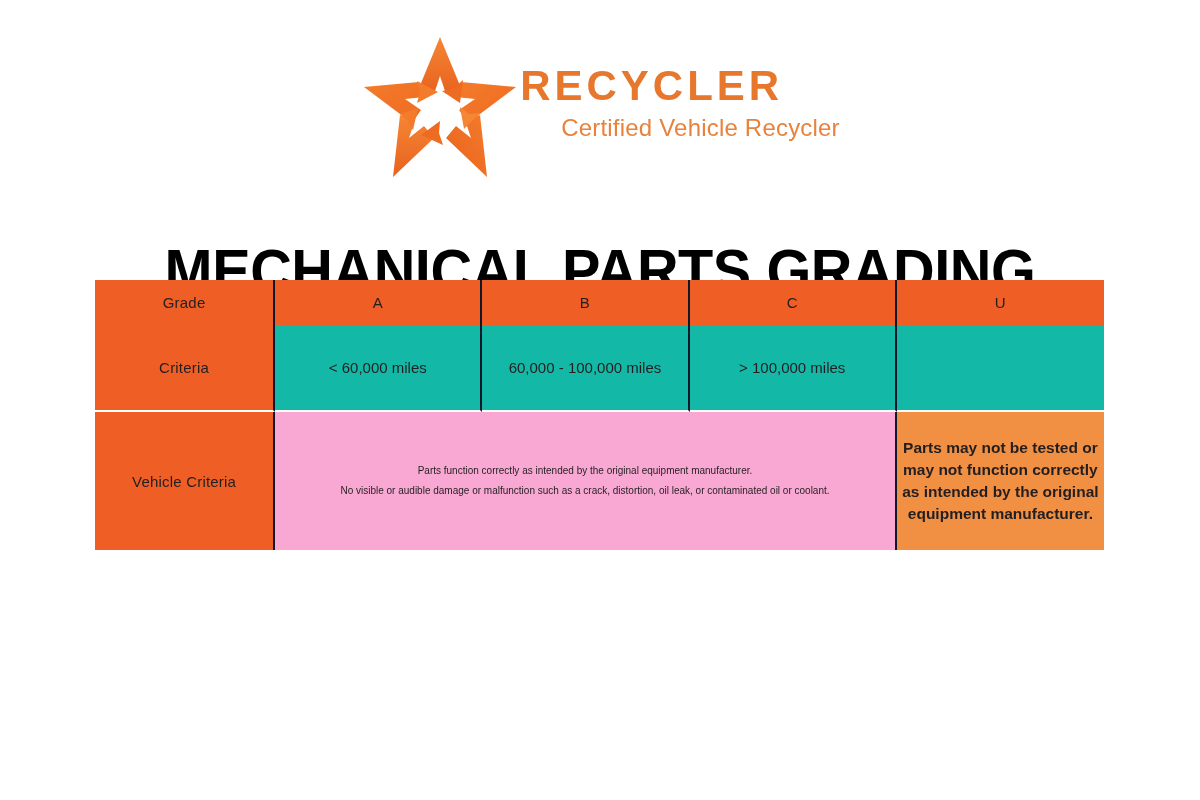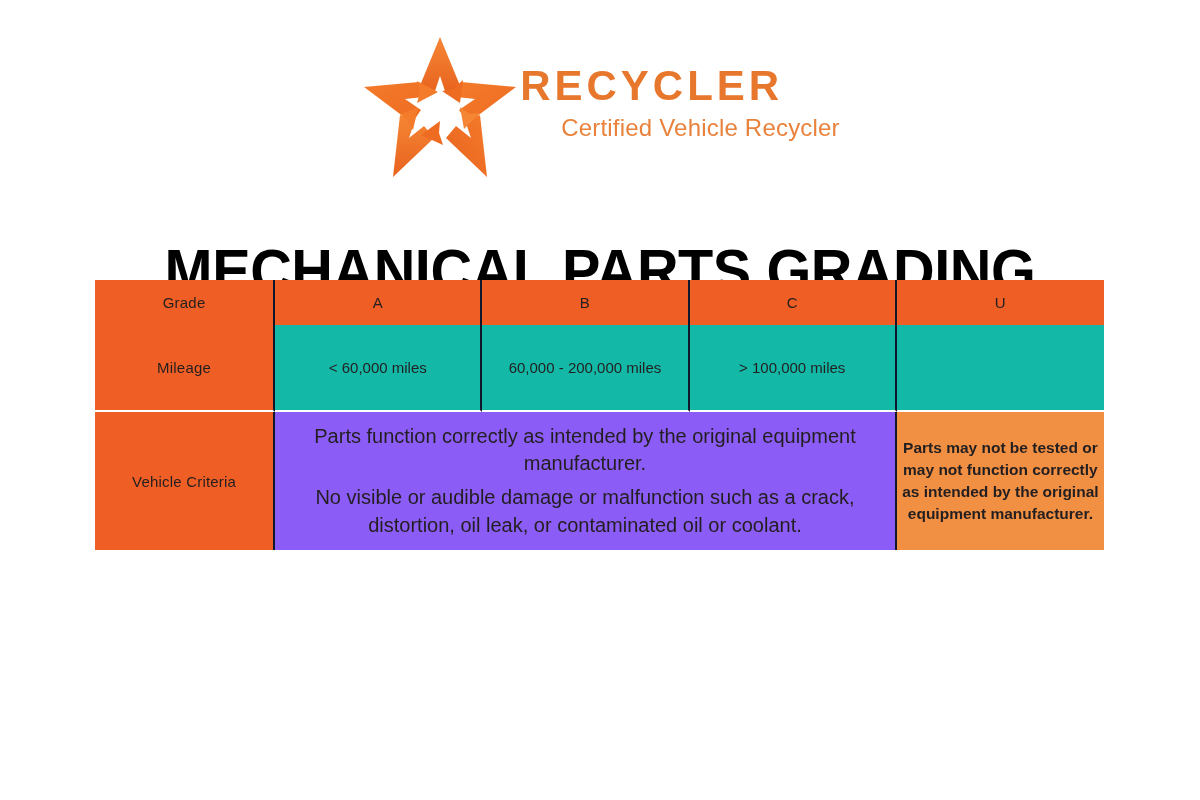--- a/index.html
+++ b/index.html
@@ -125,24 +125,24 @@
     color: #231F20;
   }
   .row-mileage .th-cell,
   .row-mileage .label-cell,
   .row-mileage .data-cell { height: 85px; }
 
   .row-quality .label-cell,
   .row-quality .data-cell { height: 138px; }
 
   .criteria-cell {
-    background: #8b5cf6;
+    background: #f9a8d4;
     text-align: center;
     padding: 0 36px;
-    font-size: 20px;
+    font-size: 10px;
     color: #231F20;
     line-height: 1.38;
   }
   .criteria-cell p { margin: 0; }
   .criteria-cell p + p { margin-top: 6px; }
 
   .u-criteria-cell {
     background: #F18F43;
     text-align: center;
     padding: 0 14px;
@@ -216,23 +216,23 @@
     <tr>
       <th class="th-cell">Grade</th>
       <th class="th-cell">A</th>
       <th class="th-cell">B</th>
       <th class="th-cell">C</th>
       <th class="th-cell">U</th>
     </tr>
   </thead>
   <tbody>
     <tr class="row-mileage">
-      <td class="label-cell">Mileage</td>
+      <td class="label-cell">Criteria</td>
       <td class="data-cell">&lt; 60,000 miles</td>
-      <td class="data-cell">60,000 - 200,000 miles</td>
+      <td class="data-cell">60,000 - 100,000 miles</td>
       <td class="data-cell">&gt; 100,000 miles</td>
       <td class="data-cell"></td>
     </tr>
     <tr class="row-quality">
       <td class="label-cell">Vehicle Criteria</td>
       <td class="criteria-cell" colspan="3">
         <p>Parts function correctly as intended by the original equipment manufacturer.</p>
         <p>No visible or audible damage or malfunction such as a crack, distortion, oil leak, or contaminated oil or coolant.</p>
       </td>
       <td class="u-criteria-cell">

